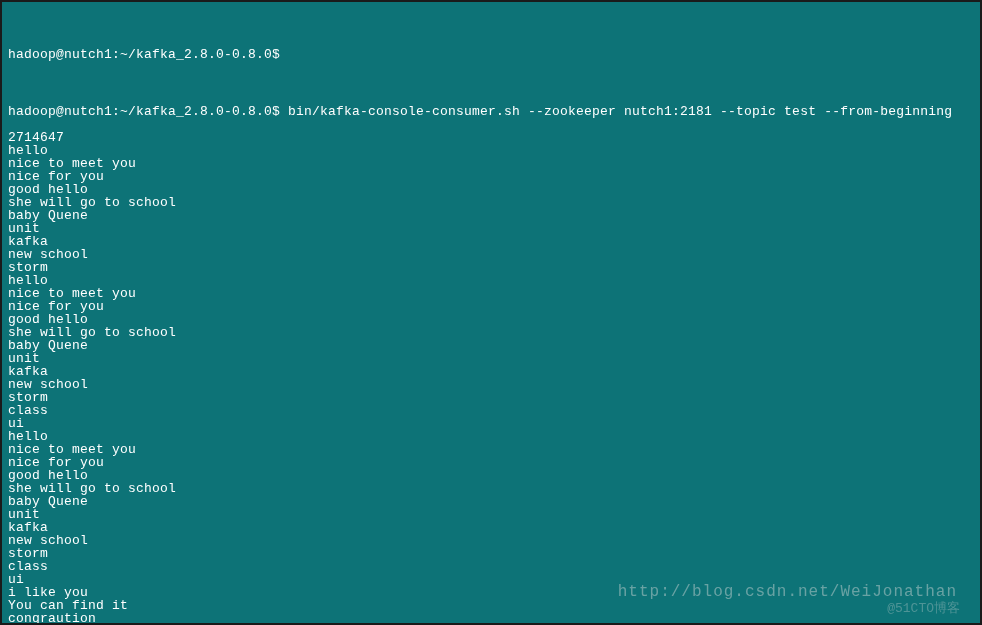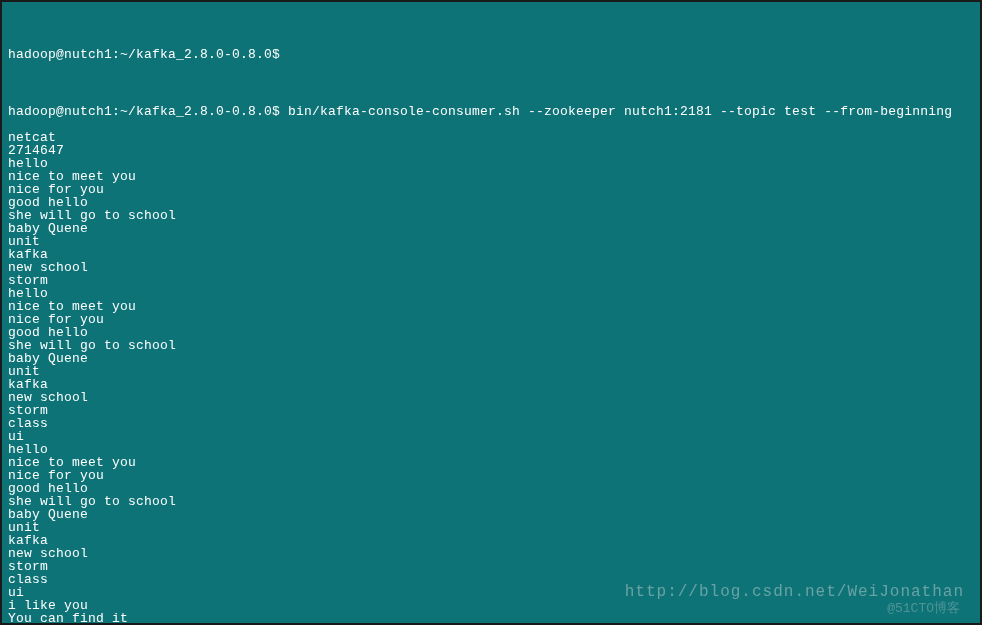--- a/index.html
+++ b/index.html
@@ -28,42 +28,41 @@
       white-space: pre;
       letter-spacing: 0.2px;
       margin-top: 44px;
     }
     .blank-line {
       height: 13px;
     }
     .watermark-url {
       position: absolute;
       bottom: 24px;
-      right: 16px;
+      right: 23px;
       font-family: 'Courier New', monospace;
       font-size: 16px;
       color: rgba(180, 200, 200, 0.55);
       letter-spacing: 1px;
     }
     .watermark-logo {
       position: absolute;
       bottom: 8px;
       right: 20px;
       font-size: 13px;
       color: rgba(200, 210, 210, 0.35);
     }
   </style>
 </head>
 <body>
 
 <div class="prompt-line">hadoop@nutch1:~/kafka_2.8.0-0.8.0$</div>
 <div class="prompt-line">hadoop@nutch1:~/kafka_2.8.0-0.8.0$ bin/kafka-console-consumer.sh --zookeeper nutch1:2181 --topic test --from-beginning</div>
 <div class="blank-line"></div>
 <div id="output-container">
-    <div class="terminal-line">netcat</div>
     <div class="terminal-line">2714647</div>
     <div class="terminal-line">hello</div>
     <div class="terminal-line">nice to meet you</div>
     <div class="terminal-line">nice for you</div>
     <div class="terminal-line">good hello</div>
     <div class="terminal-line">she will go to school</div>
     <div class="terminal-line">baby Quene</div>
     <div class="terminal-line">unit</div>
     <div class="terminal-line">kafka</div>
     <div class="terminal-line">new school</div>
@@ -87,18 +86,19 @@
     <div class="terminal-line">she will go to school</div>
     <div class="terminal-line">baby Quene</div>
     <div class="terminal-line">unit</div>
     <div class="terminal-line">kafka</div>
     <div class="terminal-line">new school</div>
     <div class="terminal-line">storm</div>
     <div class="terminal-line">class</div>
     <div class="terminal-line">ui</div>
     <div class="terminal-line">i like you</div>
     <div class="terminal-line">You can find it</div>
+    <div class="terminal-line">congraution</div>
     <div class="terminal-line">pps</div>
     <div class="terminal-line">go to now</div>
   </div>
 
 <div class="watermark-url">http://blog.csdn.net/WeiJonathan</div>
 <div class="watermark-logo">@51CTO博客</div>
 
 </body></html>

